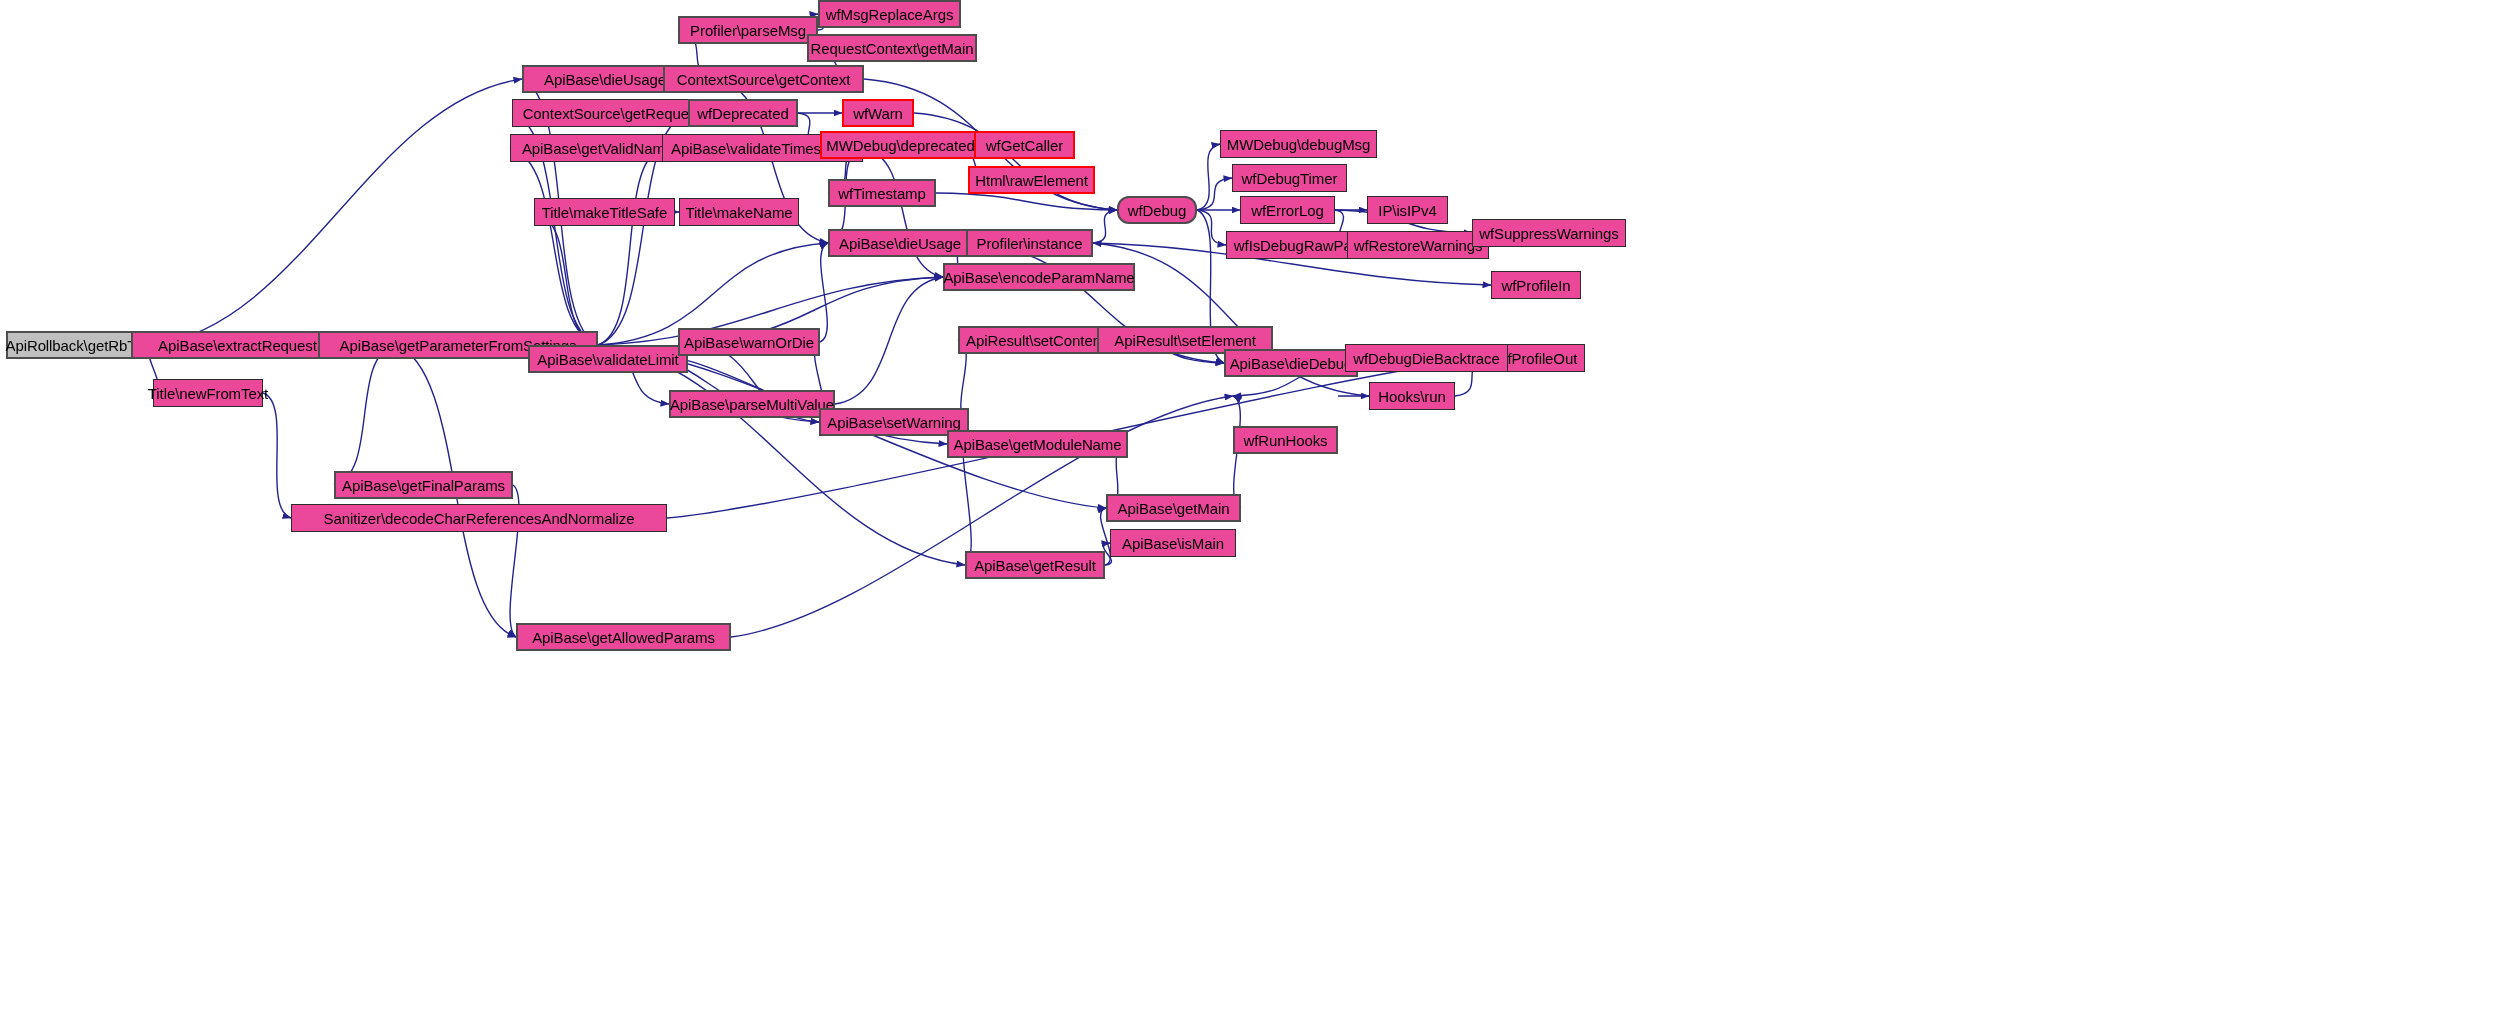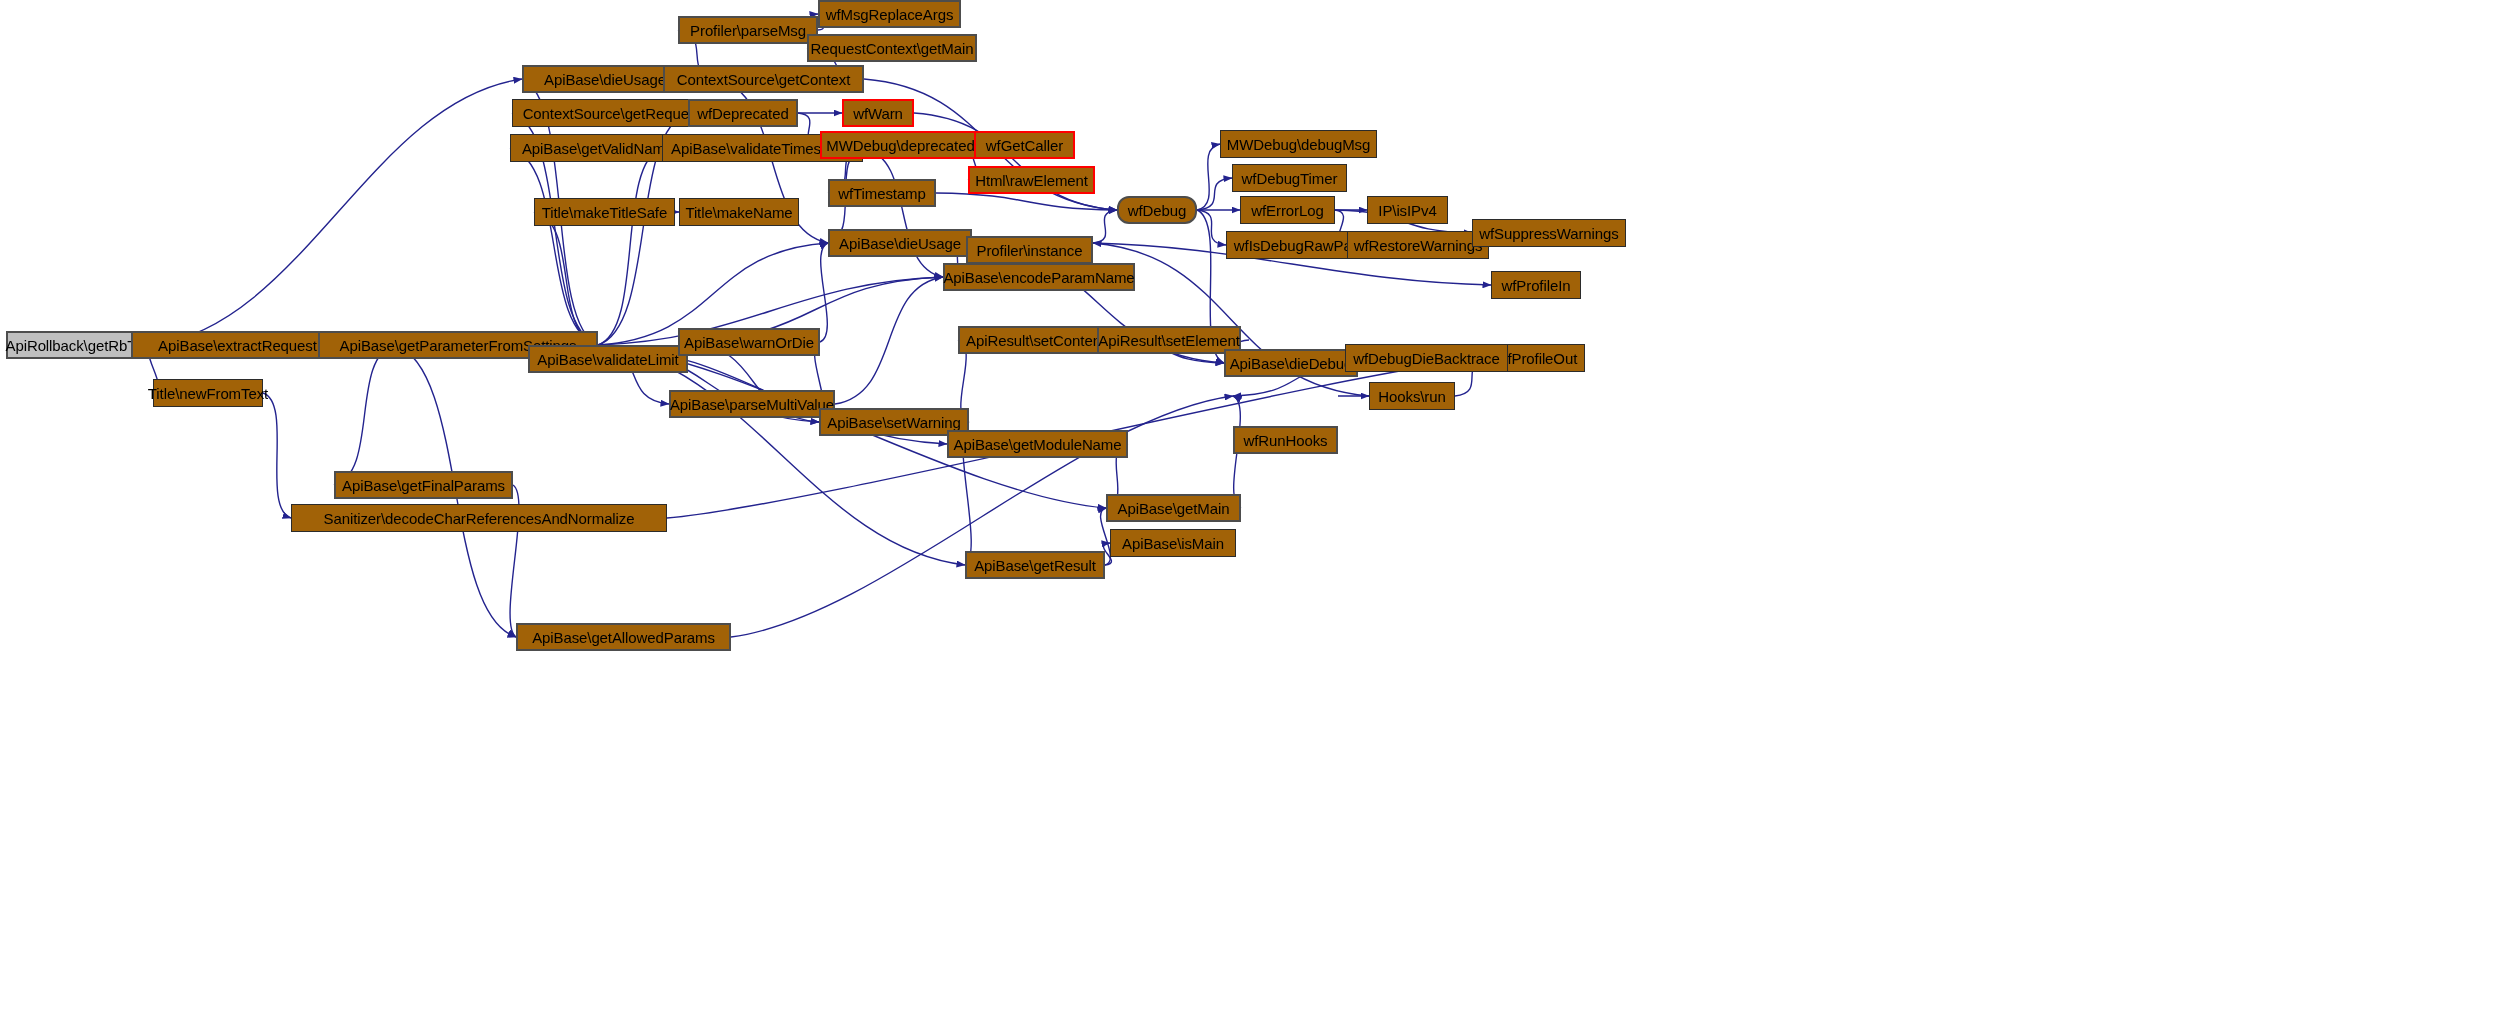--- a/index.html
+++ b/index.html
@@ -14,21 +14,21 @@
   }
   svg#edges{position:absolute;left:0;top:0;width:2501px;height:1036px;pointer-events:none;}
   .node{
     position:absolute;
     box-sizing:border-box;
     display:flex;
     align-items:center;
     justify-content:center;
     height:28px;
     border:1px solid #2b2b2b;
-    background:#a16207;
+    background:#ec4899;
     color:#000000;
     font-size:15px;
     line-height:1;
     white-space:nowrap;
     padding:0 7px;
     letter-spacing:-0.1px;
   }
   .node.red{border:2px solid #ff0000;}
   .node.root{background:#bfbfbf;border:2px solid #4d4d4d;}
   .node.thick{border:2px solid #4d4d4d;}
@@ -145,33 +145,33 @@
       <div class="node" style="left: 662px; top: 134px; width: 201px;">ApiBase\validateTimestamp</div>
       <div class="node thick" style="left: 828px; top: 179px; width: 108px;">wfTimestamp</div>
       <div class="node thick" style="left: 828px; top: 229px; width: 144px;">ApiBase\dieUsage</div>
       <div class="node thick" style="left: 943px; top: 263px; width: 192px;">ApiBase\encodeParamName</div>
       <div class="node thick" style="left: 818px; top: 0px; width: 143px;">wfMsgReplaceArgs</div>
       <div class="node thick" style="left: 807px; top: 34px; width: 170px;">RequestContext\getMain</div>
       <div class="node red" style="left: 842px; top: 99px; width: 72px;">wfWarn</div>
       <div class="node red" style="left: 820px; top: 131px; width: 161px;">MWDebug\deprecated</div>
       <div class="node red" style="left: 974px; top: 131px; width: 101px;">wfGetCaller</div>
       <div class="node red" style="left: 968px; top: 166px; width: 127px;">Html\rawElement</div>
-      <div class="node thick" style="left: 966px; top: 229px; width: 127px; margin-top: 7px;">Profiler\instance</div>
+      <div class="node thick" style="left: 966px; top: 229px; width: 127px;">Profiler\instance</div>
       <div class="node thick" style="left: 1117px; top: 196px; width: 80px; border-radius: 12px;">wfDebug</div>
       <div class="node" style="left: 1220px; top: 130px; width: 157px;">MWDebug\debugMsg</div>
       <div class="node" style="left: 1232px; top: 164px; width: 115px;">wfDebugTimer</div>
       <div class="node" style="left: 1240px; top: 196px; width: 95px;">wfErrorLog</div>
       <div class="node" style="left: 1226px; top: 231px; width: 150px;">wfIsDebugRawPage</div>
       <div class="node" style="left: 1367px; top: 196px; width: 81px;">IP\isIPv4</div>
       <div class="node" style="left: 1347px; top: 231px; width: 142px;">wfRestoreWarnings</div>
       <div class="node" style="left: 1472px; top: 219px; width: 154px;">wfSuppressWarnings</div>
       <div class="node" style="left: 1491px; top: 271px; width: 90px;">wfProfileIn</div>
       <div class="node" style="left: 1489px; top: 344px; width: 96px;">wfProfileOut</div>
       <div class="node thick" style="left: 958px; top: 326px; width: 155px;">ApiResult\setContent</div>
-      <div class="node thick" style="left: 1097px; top: 326px; width: 144px;">ApiResult\setElement</div>
+      <div class="node thick" style="left: 1097px; top: 326px; width: 176px;">ApiResult\setElement</div>
       <div class="node thick" style="left: 1224px; top: 349px; width: 134px;">ApiBase\dieDebug</div>
       <div class="node" style="left: 1345px; top: 344px; width: 163px;">wfDebugDieBacktrace</div>
       <div class="node thick" style="left: 1233px; top: 382px; width: 105px; margin-top: 44px;">wfRunHooks</div>
       <div class="node" style="left: 1369px; top: 382px; width: 86px;">Hooks\run</div>
       <div class="node thick" style="left: 947px; top: 430px; width: 181px;">ApiBase\getModuleName</div>
       <div class="node thick" style="left: 1106px; top: 494px; width: 135px;">ApiBase\getMain</div>
       <div class="node" style="left: 1110px; top: 529px; width: 126px;">ApiBase\isMain</div>
       <div class="node thick" style="left: 965px; top: 551px; width: 140px;">ApiBase\getResult</div>
     </div>
 </div>

